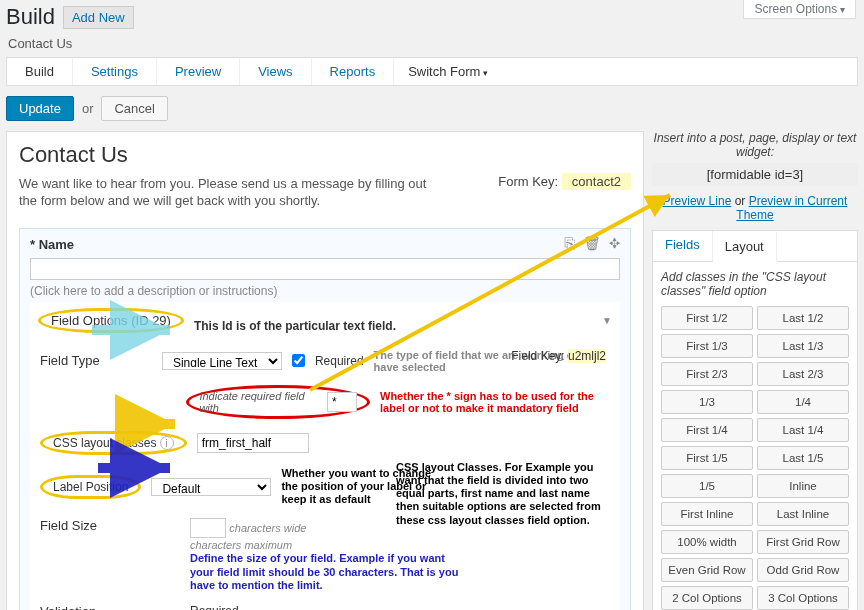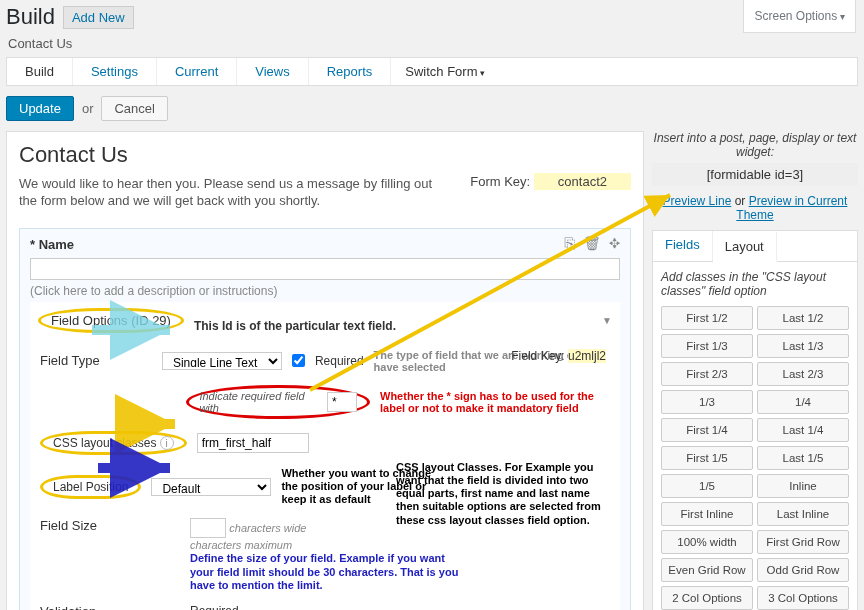--- a/index.html
+++ b/index.html
@@ -3,42 +3,42 @@
 <meta charset="utf-8">
 <style>
   * { box-sizing: border-box; margin: 0; padding: 0; }
   body { font-family: -apple-system, "Segoe UI", Arial, sans-serif; font-size: 13px; color: #333; background: #f1f1f1; width: 864px; height: 610px; overflow: hidden; position: relative; }
   a { color: #0073aa; text-decoration: none; }
 
   .top-bar { padding: 4px 6px; display: flex; align-items: center; gap: 8px; }
   .top-bar h1 { font-size: 22px; font-weight: 400; color: #23282d; }
   .btn-addnew { background: #e5e5e5; border: 1px solid #ccc; padding: 3px 8px; font-size: 13px; color: #0073aa; cursor: pointer; }
 
-  .screen-opts { position: absolute; top: 0; right: 8px; background: #fff; border: 1px solid #ddd; border-top: none; padding: 9px 10px; font-size: 12px; color: #72777c; cursor: pointer; }
+  .screen-opts { position: absolute; top: 0; right: 8px; background: #fff; border: 1px solid #ddd; border-top: none; padding: 2px 10px; font-size: 12px; color: #72777c; cursor: pointer; }
   .screen-opts::after { content: " ▾"; font-size: 10px; }
 
   .crumb { padding: 2px 8px 6px; font-size: 13px; color: #555; }
 
   .tabs { display: flex; border: 1px solid #ddd; background: #fff; margin: 0 6px; }
   .tabs .tab { padding: 6px 18px; border-right: 1px solid #eee; color: #0073aa; cursor: pointer; font-size: 13px; }
   .tabs .tab.active { color: #333; font-weight: 400; }
   .tabs .switch { padding: 6px 14px; color: #333; cursor: pointer; }
   .tabs .switch::after { content: " ▾"; font-size: 9px; }
 
   .action-row { padding: 10px 6px; display: flex; align-items: center; gap: 8px; }
   .btn-primary { background: #0085ba; color: #fff; border: 1px solid #006799; padding: 4px 12px; font-size: 13px; cursor: pointer; border-radius: 2px; }
   .btn-cancel { background: #f7f7f7; border: 1px solid #ccc; padding: 4px 12px; font-size: 13px; cursor: pointer; border-radius: 2px; color:#555; }
   .or { color: #666; font-size: 13px; }
 
   .main-wrap { padding: 0 6px; display: flex; gap: 8px; }
   .panel { background: #fff; border: 1px solid #ddd; padding: 10px 12px; flex: 1; position: relative; }
   .panel h2 { font-size: 22px; font-weight: 400; margin-bottom: 8px; }
   .panel .intro { font-size: 13px; color: #555; max-width: 420px; line-height: 1.3; }
   .formkey { position: absolute; right: 12px; top: 42px; font-size: 13px; color: #444; }
-  .formkey .val { background: #fff9c4; padding: 1px 24px; }
+  .formkey .val { background: #fff9c4; padding: 1px 10px; }
 
   .field-block { background: #f7fbff; border: 1px solid #d0e4f0; margin-top: 18px; padding: 8px 10px; position: relative; }
   .field-block .label { font-size: 13px; font-weight: 700; }
   .field-block .asterisk { color: #333; }
   .field-icons { position: absolute; top: 6px; right: 8px; color: #888; font-size: 14px; letter-spacing: 2px; }
   .field-input { width: 100%; height: 22px; border: 1px solid #ccc; margin-top: 6px; background: #fff; }
   .desc-hint { color: #888; font-size: 12px; margin-top: 4px; }
 
   .opt-header { background: #fff; padding: 6px 8px; font-size: 13px; display: flex; align-items: center; justify-content: space-between; margin-top: 4px; }
   .yellow-oval { border: 3px solid #f0c400; border-radius: 50% / 60%; padding: 2px 10px; display: inline-block; }
@@ -91,36 +91,36 @@
 <div class="top-bar">
   <h1>Build</h1>
   <button class="btn-addnew">Add New</button>
 </div>
 
 <div class="crumb">Contact Us</div>
 
 <div class="tabs">
   <div class="tab active">Build</div>
   <div class="tab">Settings</div>
-  <div class="tab">Current</div>
+  <div class="tab">Preview</div>
   <div class="tab">Views</div>
   <div class="tab">Reports</div>
   <div class="switch">Switch Form</div>
 </div>
 
 <div class="action-row">
   <button class="btn-primary">Update</button>
   <span class="or">or</span>
   <button class="btn-cancel">Cancel</button>
 </div>
 
 <div class="main-wrap">
   <div class="panel">
     <h2>Contact Us</h2>
-    <div class="intro">We would like to hear then you. Please send us a message by filling out the form below and we will get back with you shortly.</div>
+    <div class="intro">We want like to hear from you. Please send us a message by filling out the form below and we will get back with you shortly.</div>
     <div class="formkey">
       <span>Form Key:</span>
       <span class="val">contact2</span>
     </div>
 
     <div class="field-block">
       <span class="label"><span class="asterisk">* </span><span>Name</span></span>
       <span class="field-icons">⎘ 🗑 ✥</span>
       <input class="field-input" style="">
       <div class="desc-hint">(Click here to add a description or instructions)</div>

